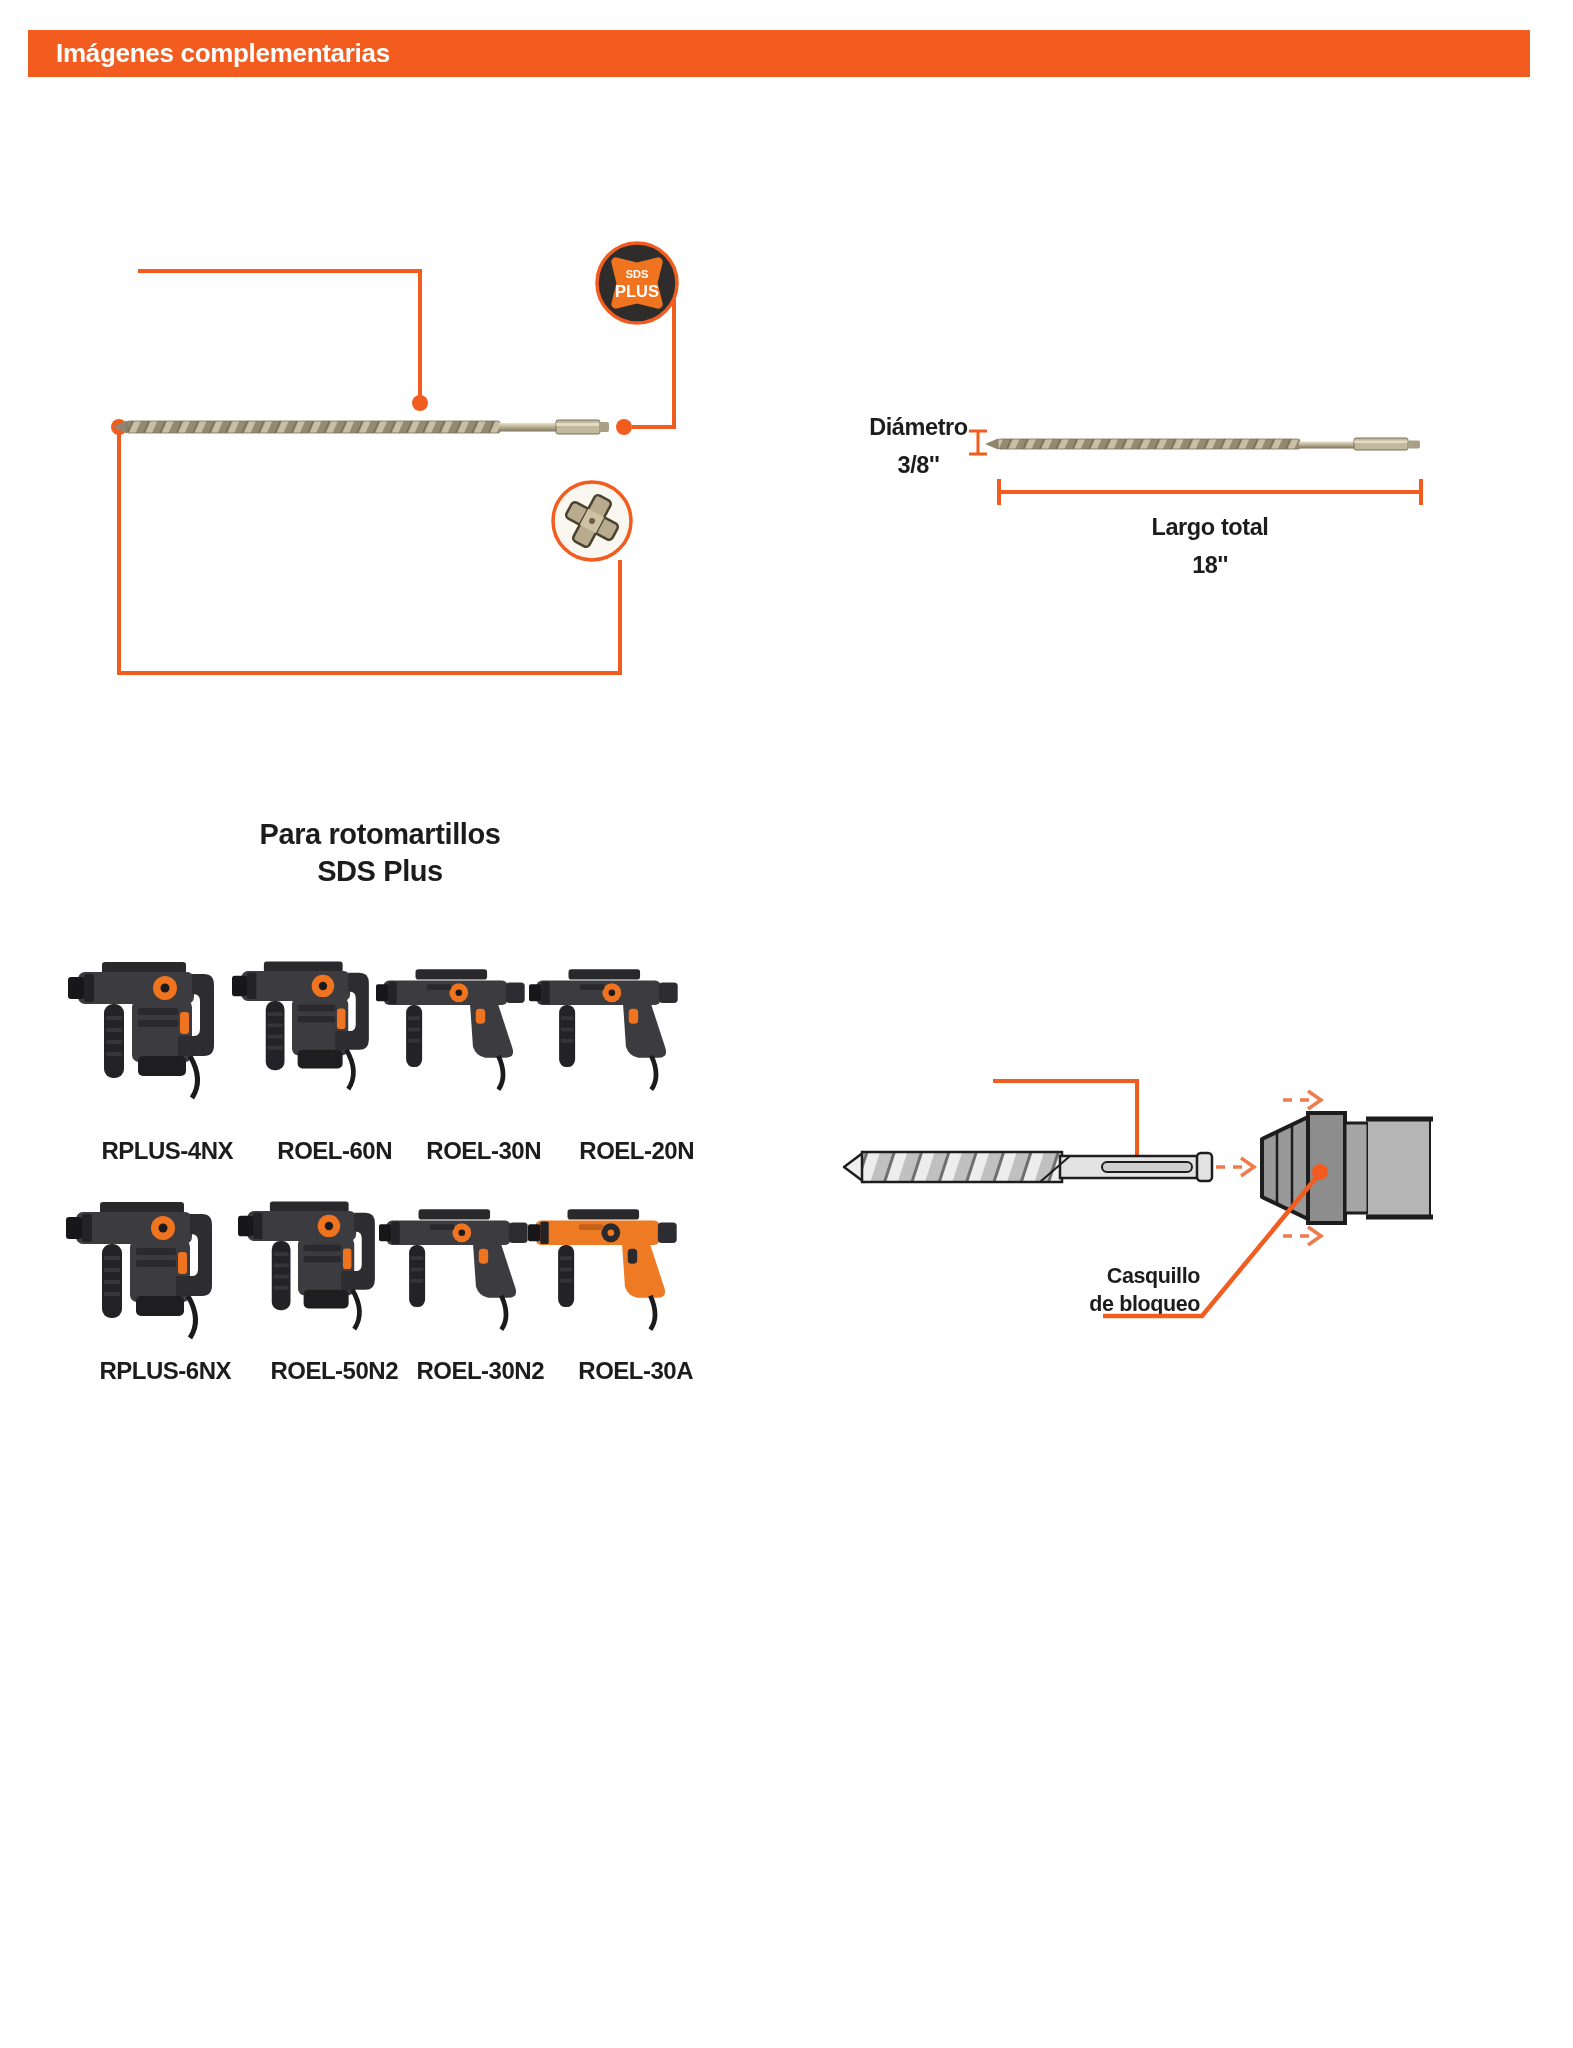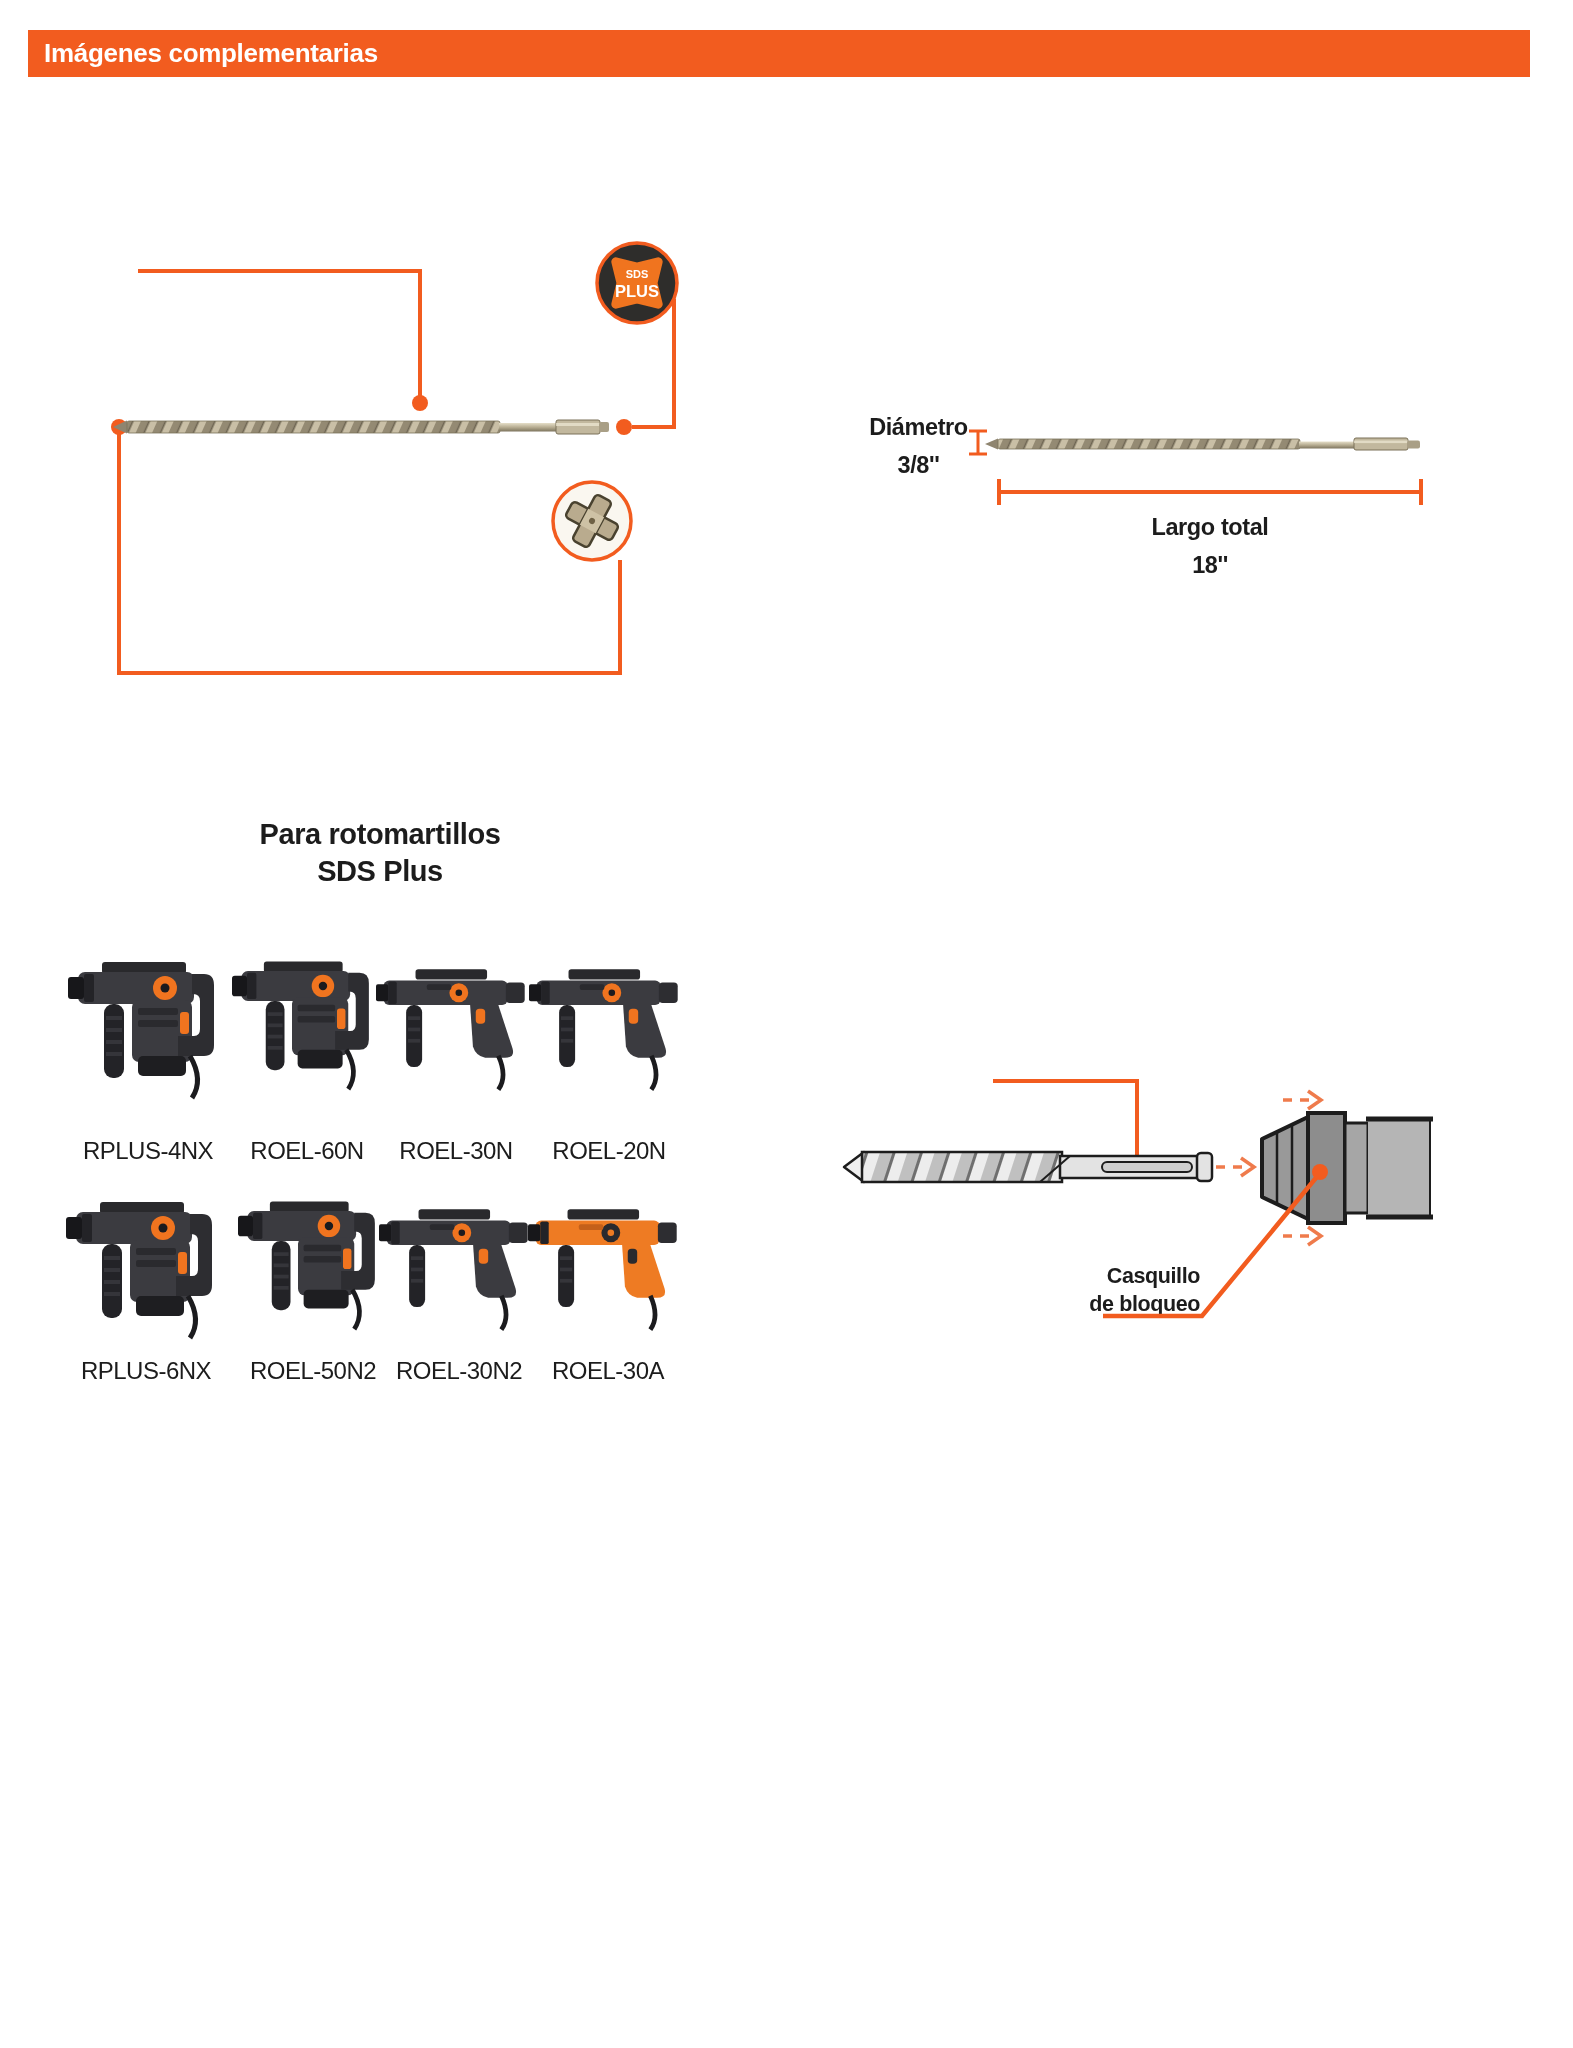--- a/index.html
+++ b/index.html
@@ -10,30 +10,30 @@
   html,body{margin:0;padding:0;background:#ffffff;}
   .page{
     position:relative;width:1573px;height:2048px;background:#ffffff;
     font-family:"Liberation Sans",sans-serif;color:var(--ink);overflow:hidden;
   }
   .hdr{
     position:absolute;left:28px;top:30px;width:1502px;height:47px;
     background:var(--orange);display:flex;align-items:center;
   }
   .hdr span{
-    color:#ffffff;font-size:26px;font-weight:bold;padding-left:16px;letter-spacing:-0.3px;
+    color:#ffffff;font-size:26px;font-weight:bold;padding-left:28px;letter-spacing:-0.3px;
   }
   .txt{
     position:absolute;font-weight:bold;color:var(--ink);
     white-space:pre-line;letter-spacing:-0.4px;
   }
   .c{text-align:center;}
   .r{text-align:right;}
   svg.layer{position:absolute;pointer-events:none;}
-  .lbl-row{position:absolute;width:170px;text-align:center;font-weight:normal;
+  .lbl-row{position:absolute;width:170px;text-align:right;font-weight:bold;
     font-size:24px;letter-spacing:-0.5px;white-space:nowrap;}
 </style>
 </head>
 <body>
 
 <div class="page">
 
   <div class="hdr">
     <span>Imágenes complementarias</span>
   </div>

